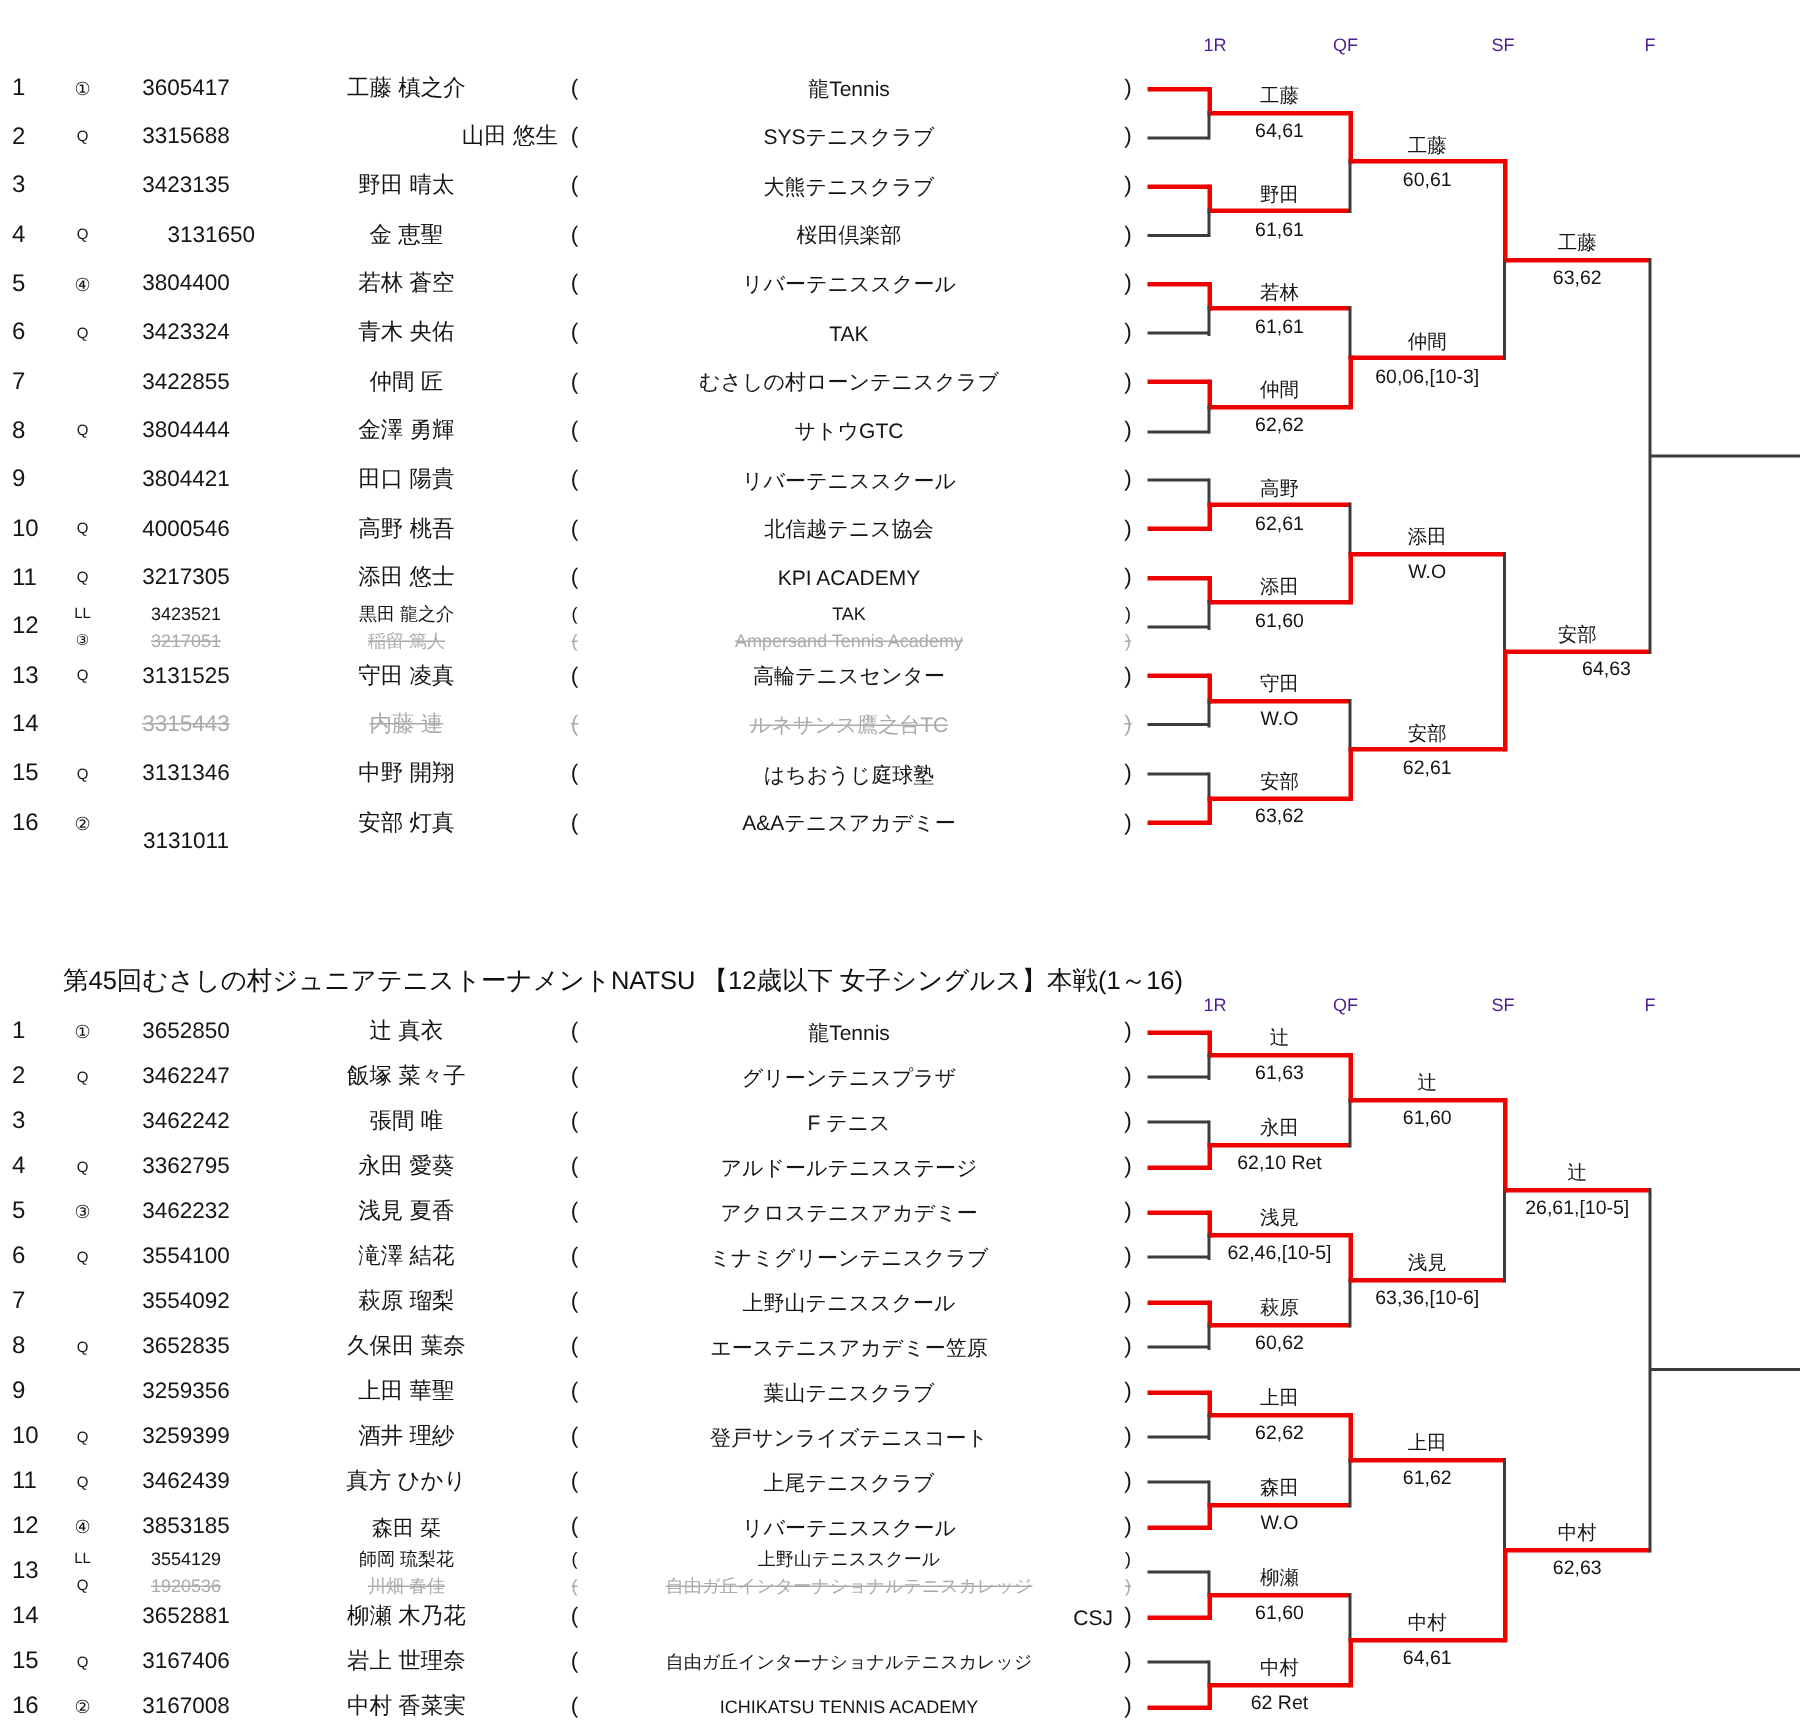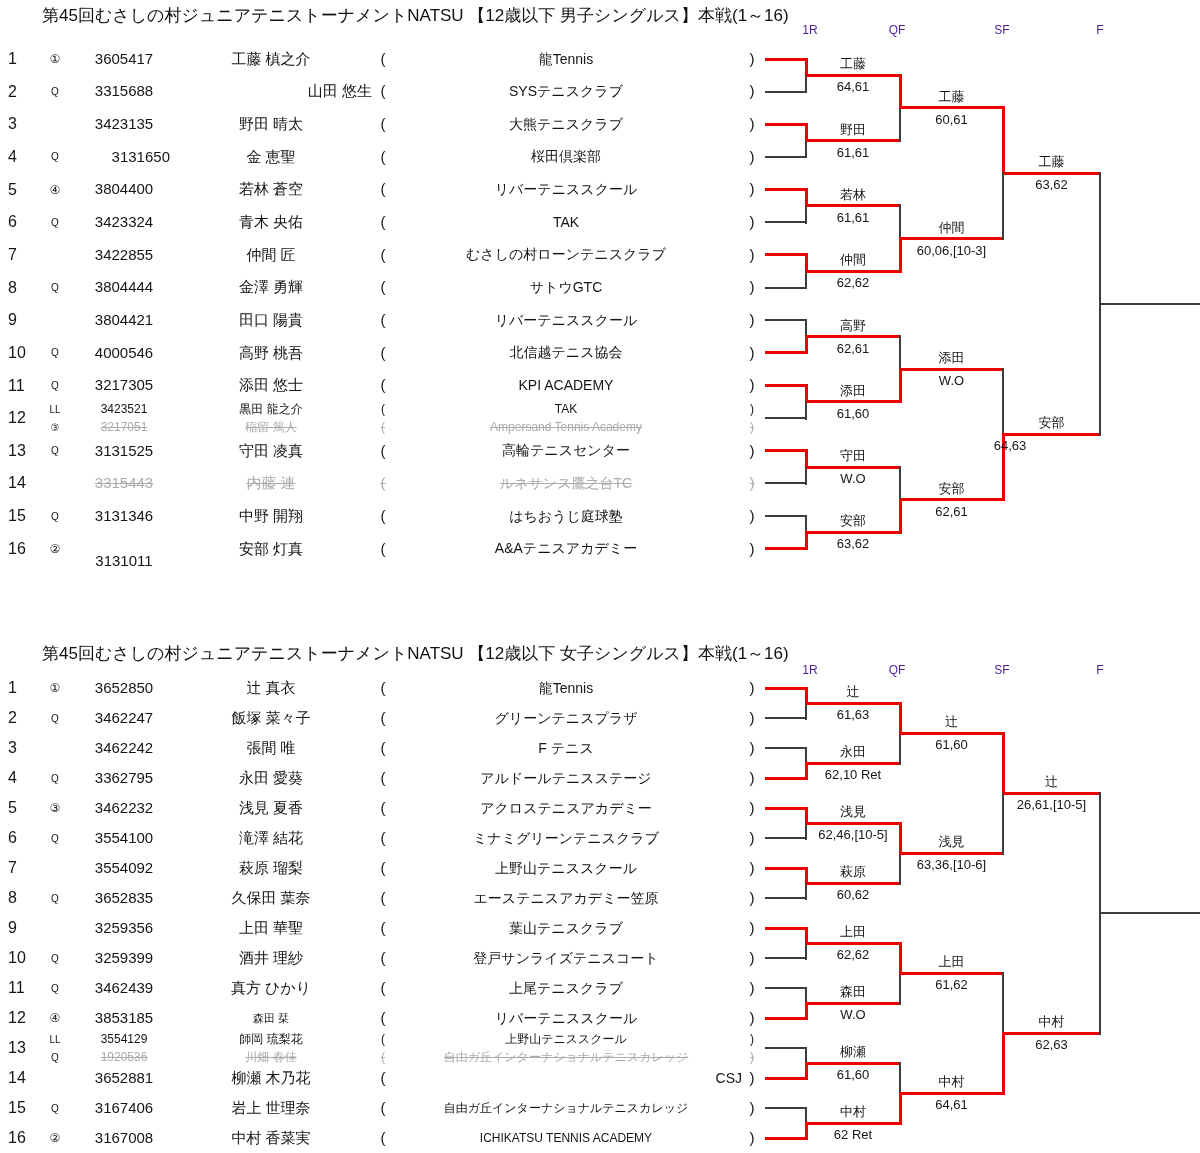--- a/index.html
+++ b/index.html
@@ -19,21 +19,20 @@
   .struck{color:#ababab;text-decoration:line-through;text-decoration-thickness:1px;}
   .ln{position:absolute;}
   .mlabel{position:absolute;text-align:center;white-space:nowrap;color:#151515;}
 </style>
 </head>
 <body>
 
 <div class="sheet">
 
   <section class="tournament" id="t0">
-    <div class="t-title">第45回むさしの村ジュニアテニストーナメントNATSU 【12歳以下 男子シングルス】本戦(1～16)</div>
     <div class="round-h rh0">1R</div>
     <div class="round-h rh1">QF</div>
     <div class="round-h rh2">SF</div>
     <div class="round-h rh3">F</div>
     <div class="layer">
         <div class="t" style="left: 8px; width: 28px; text-align: left; font-size: 16px; line-height: 24px; top: 47px;">1</div>
         <div class="t" style="left: 40px; width: 30px; text-align: center; font-size: 12px; line-height: 18px; top: 50px;">①</div>
         <div class="t" style="left: 78px; width: 92px; text-align: center; font-size: 15px; line-height: 22.5px; top: 48px;">3605417</div>
         <div class="t" style="left: 170px; width: 202px; text-align: center; font-size: 15px; line-height: 22.5px; top: 48px;">工藤 槙之介</div>
         <div class="t" style="left: 376px; width: 14px; text-align: center; font-size: 15px; line-height: 22.5px; top: 48px;">(</div>
@@ -224,21 +223,21 @@
         <div class="mlabel" style="left: 881.5px; width: 140px; top: 501.775px; font-size: 13px; line-height: 19px;">62,61</div>
         <div class="ln" style="left: 1001.5px; top: 106.475px; width: 3px; height: 68.3px; background: rgb(239, 0, 0);"></div>
         <div class="ln" style="left: 1002px; top: 171.775px; width: 2px; height: 68.3px; background: rgb(60, 60, 60);"></div>
         <div class="ln" style="left: 1003px; top: 171.775px; width: 97px; height: 3px; background: rgb(239, 0, 0);"></div>
         <div class="mlabel" style="left: 981.5px; width: 140px; top: 152.275px; font-size: 13px; line-height: 19px;">工藤</div>
         <div class="mlabel" style="left: 981.5px; width: 140px; top: 175.275px; font-size: 13px; line-height: 19px;">63,62</div>
         <div class="ln" style="left: 1002px; top: 367.675px; width: 2px; height: 68.3px; background: rgb(60, 60, 60);"></div>
         <div class="ln" style="left: 1001.5px; top: 432.975px; width: 3px; height: 68.3px; background: rgb(239, 0, 0);"></div>
         <div class="ln" style="left: 1003px; top: 432.975px; width: 97px; height: 3px; background: rgb(239, 0, 0);"></div>
         <div class="mlabel" style="left: 981.5px; width: 140px; top: 413.475px; font-size: 13px; line-height: 19px;">安部</div>
-        <div class="mlabel" style="left: 940px; width: 140px; top: 436.475px; font-size: 13px; line-height: 19px;">64,63</div>
+        <div class="mlabel" style="left: 1001px; width: 140px; top: 436.475px; font-size: 13px; line-height: 19px;">64,63</div>
         <div class="ln" style="left: 1099px; top: 171.775px; width: 2px; height: 264.2px; background: rgb(60, 60, 60);"></div>
         <div class="ln" style="left: 1100px; top: 302.875px; width: 100px; height: 2px; background: rgb(60, 60, 60);"></div>
       </div>
   </section>
 
   <section class="tournament" id="t1">
     <div class="t-title">第45回むさしの村ジュニアテニストーナメントNATSU 【12歳以下 女子シングルス】本戦(1～16)</div>
     <div class="round-h rh0">1R</div>
     <div class="round-h rh1">QF</div>
     <div class="round-h rh2">SF</div>
@@ -314,21 +313,21 @@
         <div class="t" style="left: 8px; width: 28px; text-align: left; font-size: 16px; line-height: 24px; top: 346px;">11</div>
         <div class="t" style="left: 40px; width: 30px; text-align: center; font-size: 10px; line-height: 15px; top: 351px;">Q</div>
         <div class="t" style="left: 78px; width: 92px; text-align: center; font-size: 15px; line-height: 22.5px; top: 347px;">3462439</div>
         <div class="t" style="left: 170px; width: 202px; text-align: center; font-size: 15px; line-height: 22.5px; top: 347px;">真方 ひかり</div>
         <div class="t" style="left: 376px; width: 14px; text-align: center; font-size: 15px; line-height: 22.5px; top: 347px;">(</div>
         <div class="t" style="left: 390px; width: 352px; text-align: center; font-size: 14px; line-height: 21px; top: 348px;">上尾テニスクラブ</div>
         <div class="t" style="left: 744px; width: 16px; text-align: center; font-size: 15px; line-height: 22.5px; top: 347px;">)</div>
         <div class="t" style="left: 8px; width: 28px; text-align: left; font-size: 16px; line-height: 24px; top: 376px;">12</div>
         <div class="t" style="left: 40px; width: 30px; text-align: center; font-size: 12px; line-height: 18px; top: 379px;">④</div>
         <div class="t" style="left: 78px; width: 92px; text-align: center; font-size: 15px; line-height: 22.5px; top: 377px;">3853185</div>
-        <div class="t" style="left: 170px; width: 202px; text-align: center; font-size: 11px; line-height: 22.5px; top: 377px;">森田 栞</div>
+        <div class="t" style="left: 170px; width: 202px; text-align: center; font-size: 14px; line-height: 22.5px; top: 377px;">森田 栞</div>
         <div class="t" style="left: 376px; width: 14px; text-align: center; font-size: 15px; line-height: 22.5px; top: 377px;">(</div>
         <div class="t" style="left: 390px; width: 352px; text-align: center; font-size: 14px; line-height: 21px; top: 378px;">リバーテニススクール</div>
         <div class="t" style="left: 744px; width: 16px; text-align: center; font-size: 15px; line-height: 22.5px; top: 377px;">)</div>
         <div class="t" style="left: 8px; width: 28px; text-align: left; font-size: 16px; line-height: 24px; top: 406px;">13</div>
         <div class="t" style="left: 40px; width: 30px; text-align: center; font-size: 10px; line-height: 15px; top: 402px;">LL</div>
         <div class="t" style="left: 78px; width: 92px; text-align: center; font-size: 12px; line-height: 18px; top: 400px;">3554129</div>
         <div class="t" style="left: 170px; width: 202px; text-align: center; font-size: 12px; line-height: 18px; top: 400px;">師岡 琉梨花</div>
         <div class="t" style="left: 376px; width: 14px; text-align: center; font-size: 12px; line-height: 18px; top: 400px;">(</div>
         <div class="t" style="left: 390px; width: 352px; text-align: center; font-size: 12px; line-height: 18px; top: 400px;">上野山テニススクール</div>
         <div class="t" style="left: 744px; width: 16px; text-align: center; font-size: 12px; line-height: 18px; top: 400px;">)</div>

